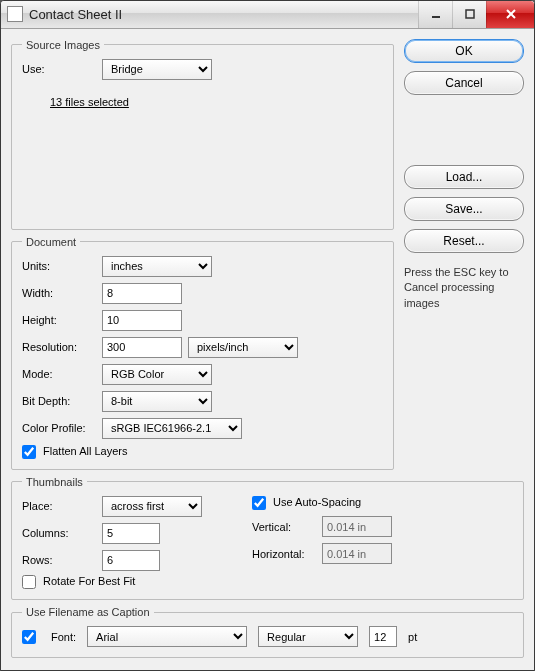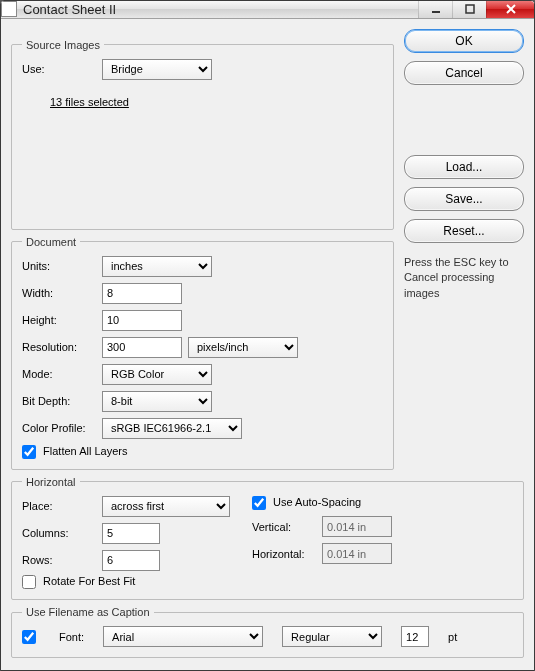--- a/index.html
+++ b/index.html
@@ -5,40 +5,40 @@
   * { box-sizing: border-box; font-family: "Segoe UI", Tahoma, sans-serif; font-size: 11px; }
   body { margin: 0; background: #5a5a5a; }
   .window {
     width: 535px; height: 671px; background: #f0f0f0;
     border: 1px solid #3a3a3a; border-radius: 4px 4px 0 0; overflow: hidden;
     display: flex; flex-direction: column;
   }
   .titlebar {
     height: 28px; display: flex; align-items: center;
     background: linear-gradient(to bottom,#f8f8f8 0%,#e4e4e4 45%,#d0d0d0 46%,#e8e8e8 100%);
-    border-bottom: 1px solid #a0a0a0;  justify-content: flex-end;
+    border-bottom: 1px solid #a0a0a0; padding-left: 6px; justify-content: flex-end;
   }
   .app-icon { width:16px; height:16px; border:1px solid #888; background:#fff; margin-right:6px; }
   .title { font-size: 13px; color: #222; flex:1; }
   .winbtns { display:flex; height:100%; }
   .winbtn {
     width: 34px; display:flex; align-items:center; justify-content:center;
     border-left:1px solid rgba(0,0,0,.15);
     background: linear-gradient(to bottom,#f6f6f6,#d8d8d8);
   }
   .winbtn.max { width:34px; }
   .winbtn.close {
     width: 48px;
     background: linear-gradient(to bottom,#e77 0%,#d83030 45%,#c01010 46%,#e04040 100%);
     border-top-right-radius:3px;
   }
   .winbtn svg { display:block; }
   .content { flex:1; padding: 10px 10px 6px 10px; display:flex; flex-direction:column; color:#000; }
   .main-row { display:flex; }
-  .left-col { flex:1;margin-top:10px; }
+  .left-col { flex:1; }
   .right-col { width: 120px; margin-left: 10px; display:flex; flex-direction:column; }
   fieldset {
     border:1px solid #bdbdbd; border-radius:2px; margin:0 0 6px 0; padding:8px 10px 10px 10px;
   }
   legend { padding:0 4px; color:#333; }
   .row { display:flex; align-items:center; margin-bottom:6px; }
   .row:last-child { margin-bottom:0; }
   .lbl { width: 80px; }
   .btn {
     height:24px; border:1px solid #8a8a8a; border-radius:11px;
@@ -53,21 +53,21 @@
   select { background:linear-gradient(to bottom,#fff,#eee); }
   input[type=text].ro { background:#eee; color:#666; }
   input[type=checkbox] { width:14px; height:14px; margin:0 4px 0 0; vertical-align:middle; }
   .spacer { height: 62px; }
   .hint { color:#333; line-height:1.4; margin-top:4px; }
   .source-body { min-height: 160px; }
   .sel-text { margin: 16px 0 0 28px; color:#000;text-decoration:underline; }
   .thumb-grid { display:flex; }
   .thumb-left { width: 230px; }
   .thumb-right { flex:1; }
-  .caption-row { display:flex; align-items:center; gap:19px; }
+  .caption-row { display:flex; align-items:center; gap:11px; }
 </style>
 </head>
 <body>
 
 <div class="window">
   <div class="titlebar">
     <div class="app-icon"></div>
     <div class="title">Contact Sheet II</div>
     <div class="winbtns">
       <div class="winbtn">
@@ -151,26 +151,26 @@
         <button class="btn">Cancel</button>
         <div class="spacer"></div>
         <button class="btn">Load...</button>
         <button class="btn">Save...</button>
         <button class="btn">Reset...</button>
         <div class="hint">Press the ESC key to Cancel processing images</div>
       </div>
     </div>
 
     <fieldset>
-      <legend>Horizontal</legend>
+      <legend>Thumbnails</legend>
       <div class="thumb-grid">
         <div class="thumb-left">
           <div class="row">
             <span class="lbl">Place:</span>
-            <select style="width:128px"><option>across first</option></select>
+            <select style="width:100px"><option>across first</option></select>
           </div>
           <div class="row">
             <span class="lbl">Columns:</span>
             <input type="text" style="width: 58px;" value="5">
           </div>
           <div class="row">
             <span class="lbl">Rows:</span>
             <input type="text" style="width: 58px;" value="6">
           </div>
         </div>

